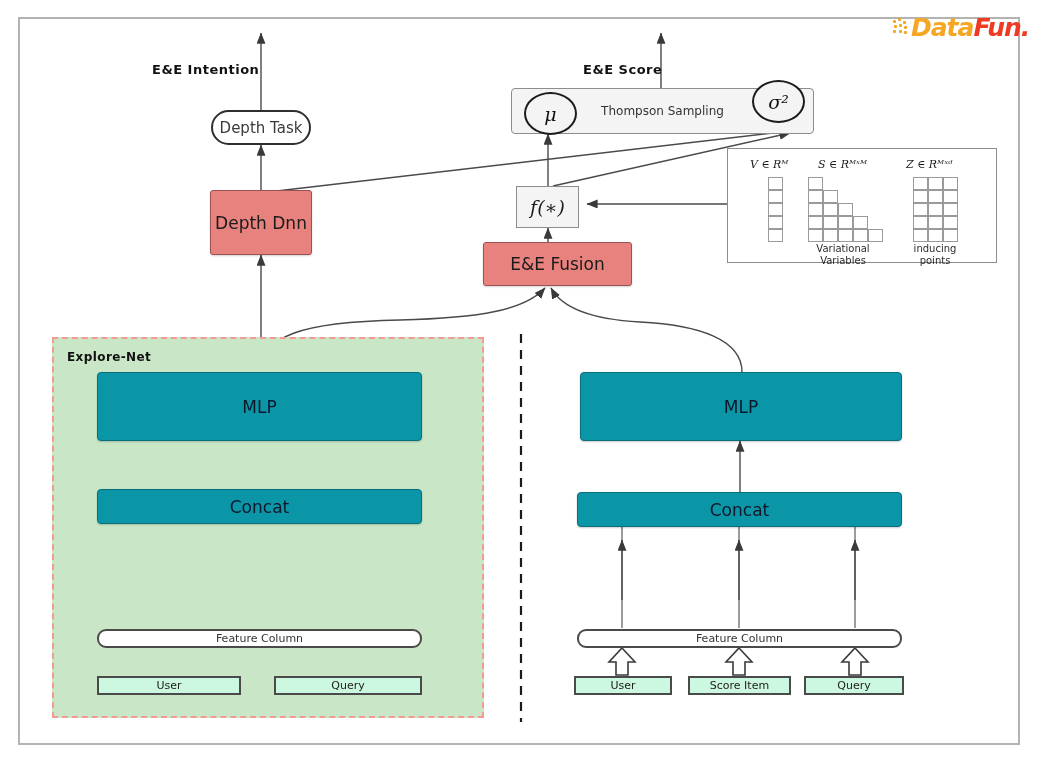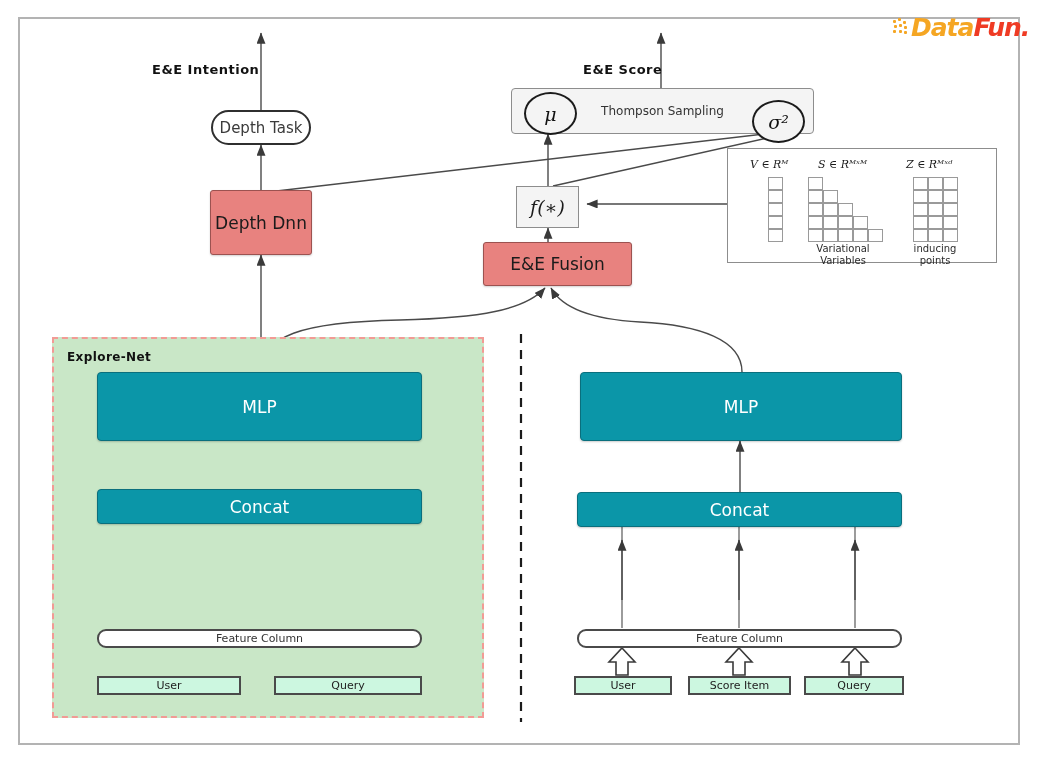--- a/index.html
+++ b/index.html
@@ -40,21 +40,21 @@
     color:#1b1b1b;font-size:17px;
     box-shadow:0 1px 2px rgba(0,0,0,.18);
   }
   .graybox{
     background:#f4f4f4;border:1px solid #8d8d8d;
     color:#1b1b1b;font-size:19px;font-style:italic;
     font-family:"DejaVu Serif","Liberation Serif",serif;
   }
   .tealbox{
     background:#0b96a8;border:1px solid #0a6f7d;border-radius:4px;
-    color:#ffffff;font-size:17px;
+    color:#0f172a;font-size:17px;
     box-shadow:0 1px 2px rgba(0,0,0,.2);
   }
   .featbox{
     background:#ffffff;border:2px solid #4a4a4a;border-radius:9px;
     color:#333;font-size:11px;
   }
   .inputbox{
     background:#ccf7e0;border:2px solid #4a4a4a;
     color:#222;font-size:11px;
   }
@@ -175,21 +175,21 @@
   <div class="node roundbox" style="left:211px;top:110px;width:100px;height:35px;">
     <span>Depth Task</span>
   </div>
 
   <div class="node tsbox" style="left:511px;top:88px;width:303px;height:46px;">
     <span style="font-size:12px;color:#333;">Thompson Sampling</span>
   </div>
   <div class="circ" style="left:524px;top:92px;width:49px;height:39px;">
     <span>μ</span>
   </div>
-  <div class="circ" style="left:752px;top:100px;width:49px;height:39px;">
+  <div class="circ" style="left:752px;top:80px;width:49px;height:39px;">
     <span>σ²</span>
   </div>
 
   <div class="node graybox" style="left:516px;top:186px;width:63px;height:42px;">
     <span>f(∗)</span>
   </div>
 
   <div class="node redbox" style="left:483px;top:242px;width:149px;height:44px;">
     <span>E&amp;E Fusion</span>
   </div>

